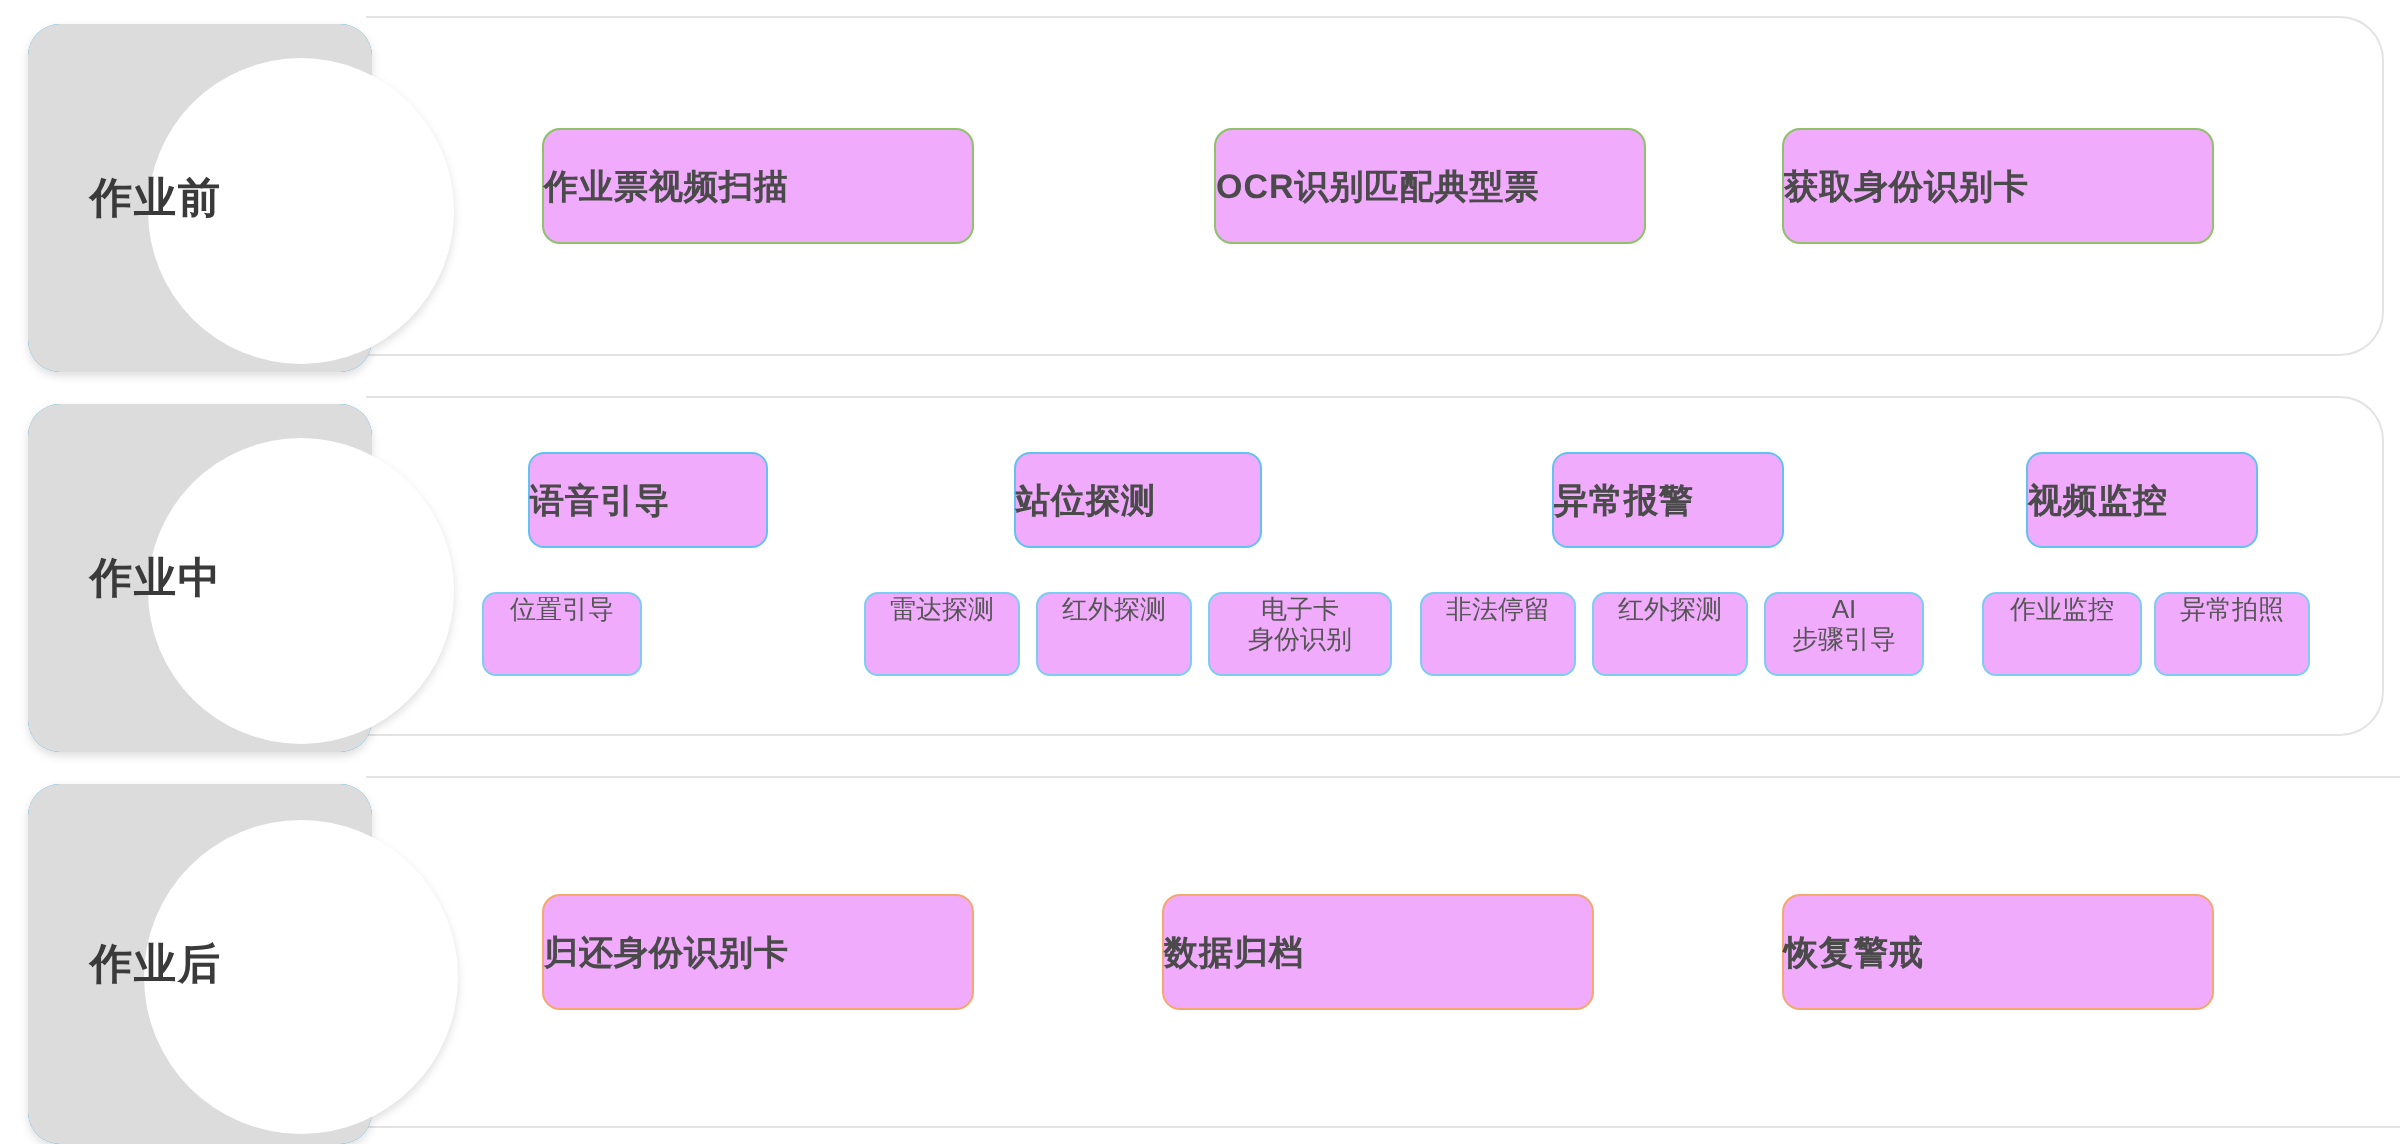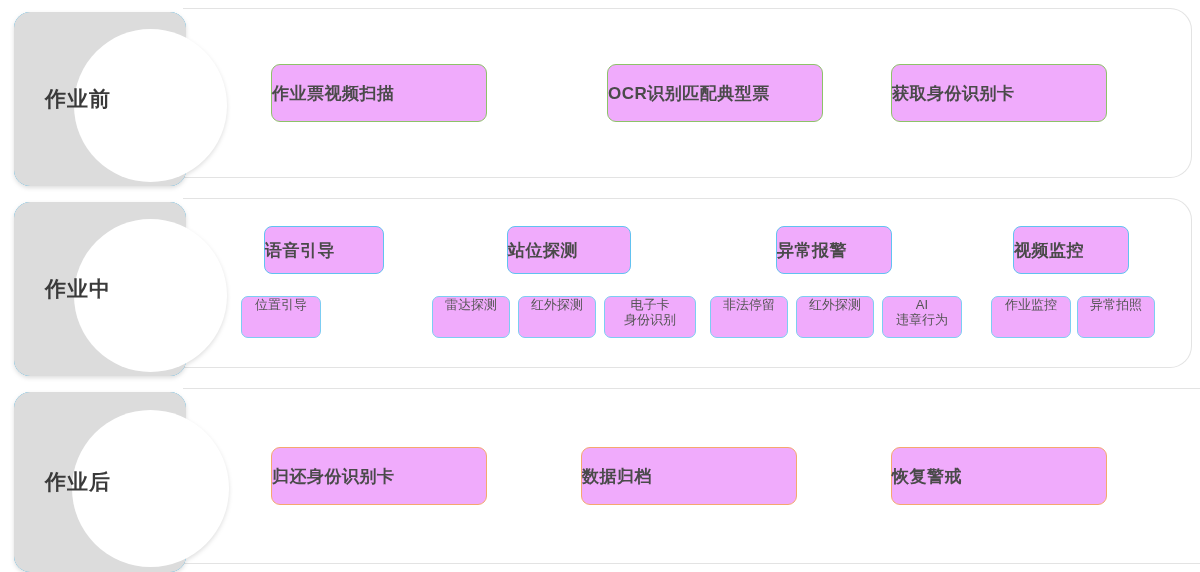--- a/index.html
+++ b/index.html
@@ -188,21 +188,21 @@
         <span>异常报警</span>
       </div>
       <div class="box blue-sub" style="left: 710px; width: 78px; top: 106px; height: 42px;">
         <span class="ln">非法停留</span>
       </div>
       <div class="box blue-sub" style="left: 796px; width: 78px; top: 106px; height: 42px;">
         <span class="ln">红外探测</span>
       </div>
       <div class="box blue-sub" style="left: 882px; width: 80px; top: 106px; height: 42px;">
         <span class="ln">AI</span>
-        <span class="ln">违章行为</span>
+        <span class="ln">步骤引导</span>
       </div>
       <div class="box blue-main" style="left: 1013px; width: 116px; top: 36px; height: 48px;">
         <span>视频监控</span>
       </div>
       <div class="box blue-sub" style="left: 991px; width: 80px; top: 106px; height: 42px;">
         <span class="ln">作业监控</span>
       </div>
       <div class="box blue-sub" style="left: 1077px; width: 78px; top: 106px; height: 42px;">
         <span class="ln">异常拍照</span>
       </div>

